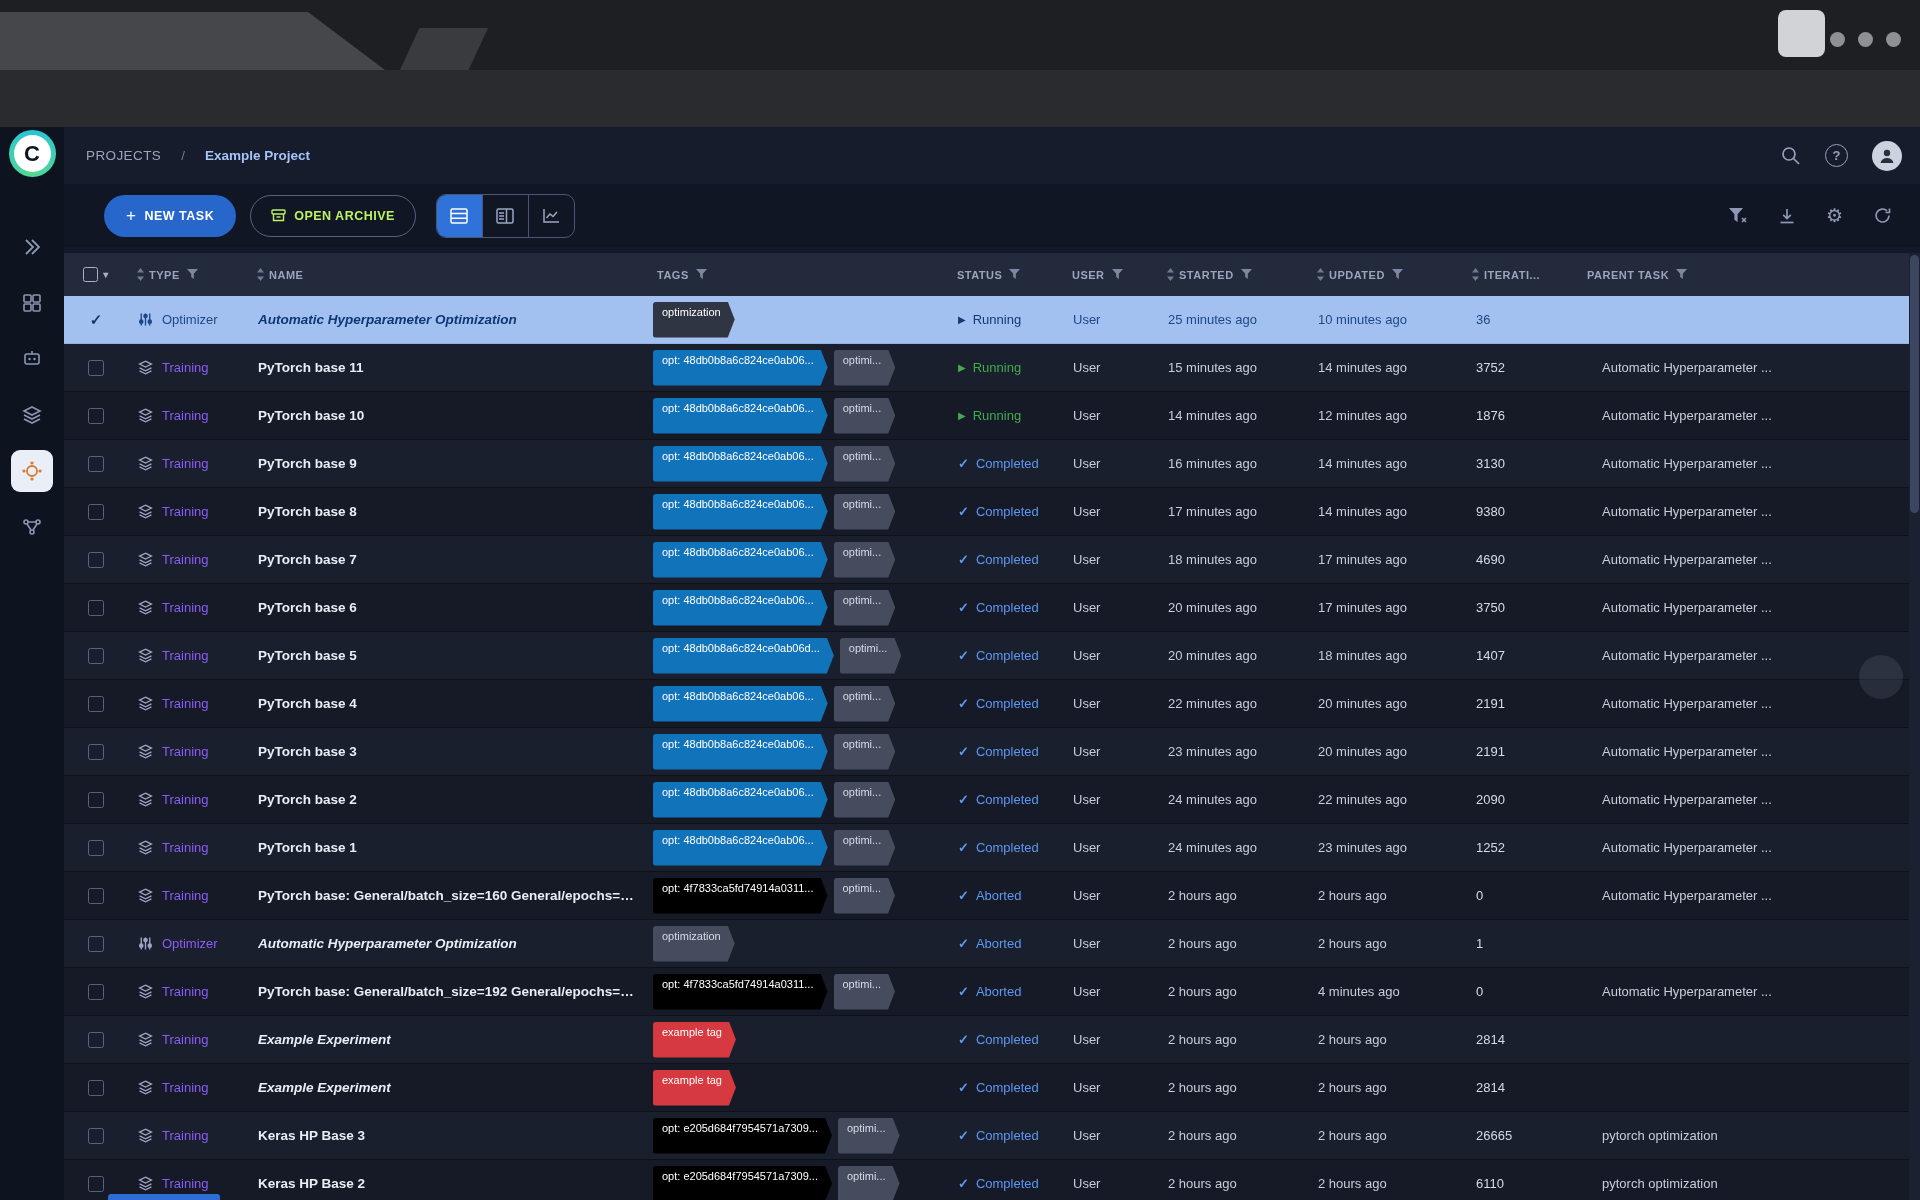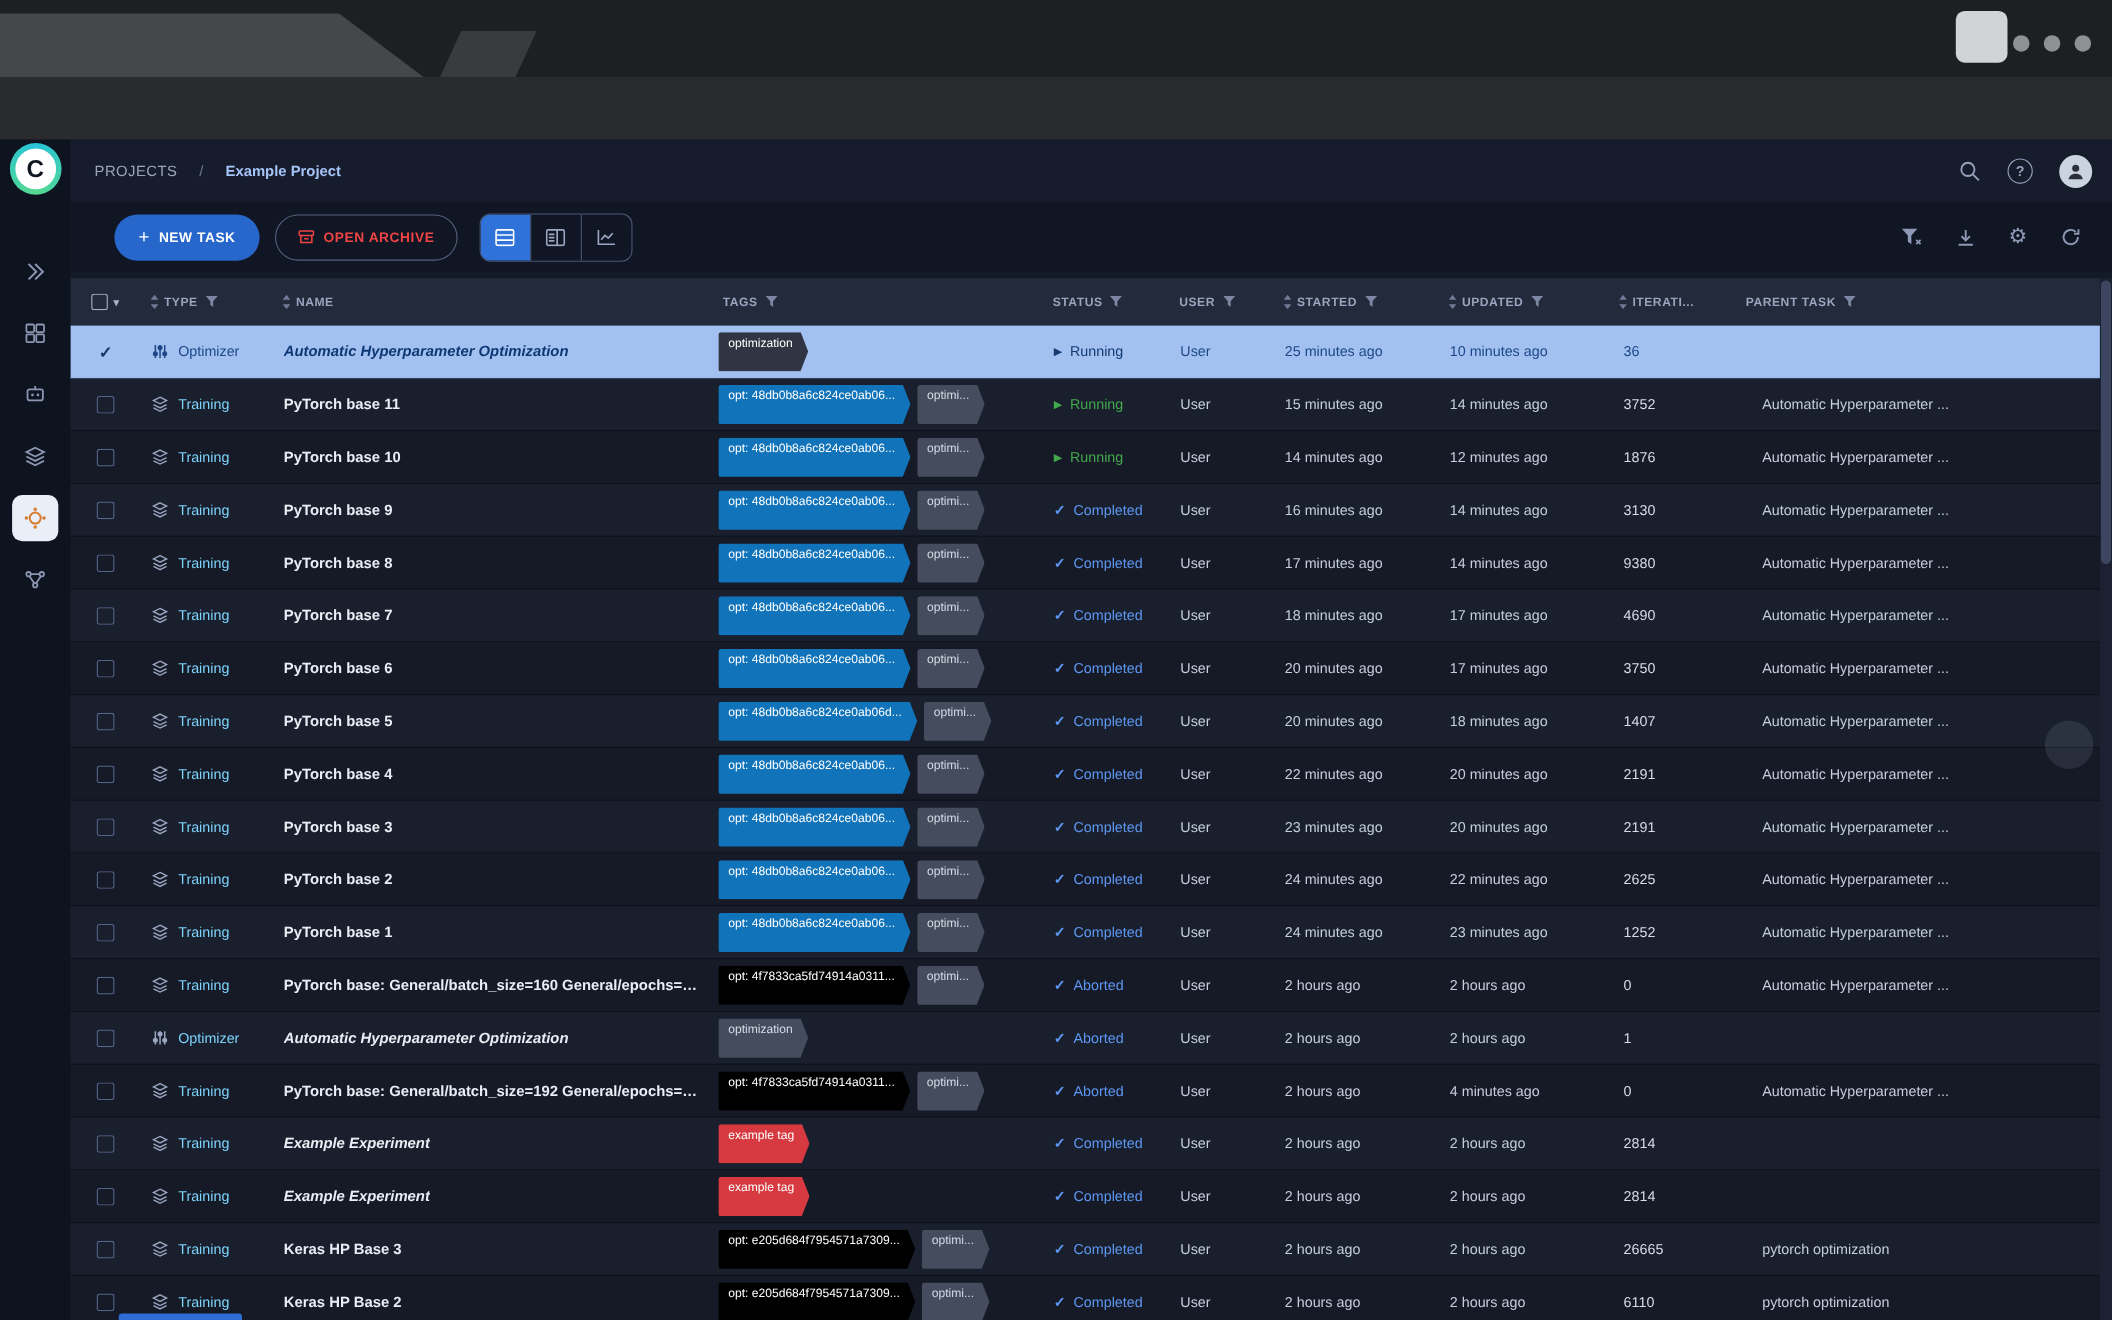--- a/index.html
+++ b/index.html
@@ -52,21 +52,21 @@
   .help-circle{width:21px;height:21px;border:1.6px solid #97a2bc;border-radius:50%;display:grid;place-items:center;
                font-size:13px;font-weight:700;}
   .avatar{width:30px;height:30px;border-radius:50%;background:#ccd3e0;display:grid;place-items:center;}
 
   
   .toolbar{position:relative;height:63px;background:#111624;display:flex;align-items:center;padding-left:40px;box-sizing:border-box;}
   .btn{height:42px;border-radius:21px;display:flex;align-items:center;gap:8px;font-size:12.5px;font-weight:700;
        letter-spacing:.5px;box-sizing:border-box;}
   .btn-new{background:#2766cb;color:#fff;padding:0 22px;}
   .btn-new .plus{font-size:17px;font-weight:400;line-height:1;}
-  .btn-archive{border:1px solid #55617d;color:#ef4444;padding:0 20px;margin-left:14px;}
+  .btn-archive{border:1px solid #55617d;color:#bef264;padding:0 20px;margin-left:14px;}
   .view-switch{margin-left:20px;display:flex;height:42px;border:1px solid #4a5674;border-radius:10px;overflow:hidden;}
   .vseg{width:45px;display:grid;place-items:center;color:#9aa6c2;border-left:1px solid #4a5674;}
   .vseg:first-child{border-left:none;}
   .vseg.active{background:#2e72da;color:#fff;}
   .tool-icons{position:absolute;right:28px;top:0;height:100%;display:flex;align-items:center;gap:30px;color:#8d99b5;}
   .gear-glyph{font-size:19px;line-height:1;}
 
   
   .table{position:relative;margin-top:6px;}
   .grid{display:grid;grid-template-columns:64px 120px 400px 300px 115px 95px 150px 155px 115px minmax(0,1fr);}
@@ -79,21 +79,21 @@
   .hbox{width:15px;height:15px;border:1.6px solid #a7b1c8;border-radius:2.5px;box-sizing:border-box;}
   .hcaret{color:#a7b1c8;font-size:10px;}
 
   .row{height:48px;align-items:center;font-size:13px;color:#c6cddd;border-bottom:1px solid #0d1119;box-sizing:border-box;}
   .row:nth-child(odd){background:#151a26;}
   .row:nth-child(even){background:#191f2c;}
   .cell{padding-left:10px;overflow:hidden;white-space:nowrap;display:flex;align-items:center;}
   .c-check{justify-content:center;padding-left:0;}
   .checkbox{width:16px;height:16px;border:1.6px solid #53648a;border-radius:2.5px;box-sizing:border-box;}
   .checkmark{display:none;font-size:15px;font-weight:900;color:#12366b;}
-  .c-type{gap:8px;padding-left:9px;color:#7dd3fc;}
+  .c-type{gap:8px;padding-left:9px;color:#8b5cf6;}
   .ticon{display:none;color:#9aa6c2;flex:0 0 auto;}
   .row.type-training .icon-training{display:block;}
   .row.type-optimizer .icon-optimizer{display:block;}
   .name-text{font-weight:700;font-size:13.5px;color:#e9edf5;overflow:hidden;text-overflow:ellipsis;}
   .name-text.italic{font-style:italic;}
   .c-name{padding-right:14px;}
   .c-tags{gap:6px;padding-left:5px;}
   .tag{height:36px;line-height:21px;font-size:11px;padding:0 14px 0 9px;border-radius:3px;white-space:nowrap;
        clip-path:polygon(0 0,calc(100% - 7px) 0,100% 50%,calc(100% - 7px) 100%,0 100%);}
   .tag.blue{background:#1173b9;color:#fff;}
@@ -817,21 +817,21 @@
     <div class="cell c-user">
                 <span>User</span>
               </div>
     <div class="cell c-started">
                 <span>24 minutes ago</span>
               </div>
     <div class="cell c-updated">
                 <span>22 minutes ago</span>
               </div>
     <div class="cell c-iter">
-                <span>2625</span>
+                <span>2090</span>
               </div>
     <div class="cell c-parent">
                 <span>Automatic Hyperparameter ...</span>
               </div>
   </div>
             <div class="grid row type-training">
     <div class="cell c-check">
       <span class="checkbox"></span>
 
     </div>

